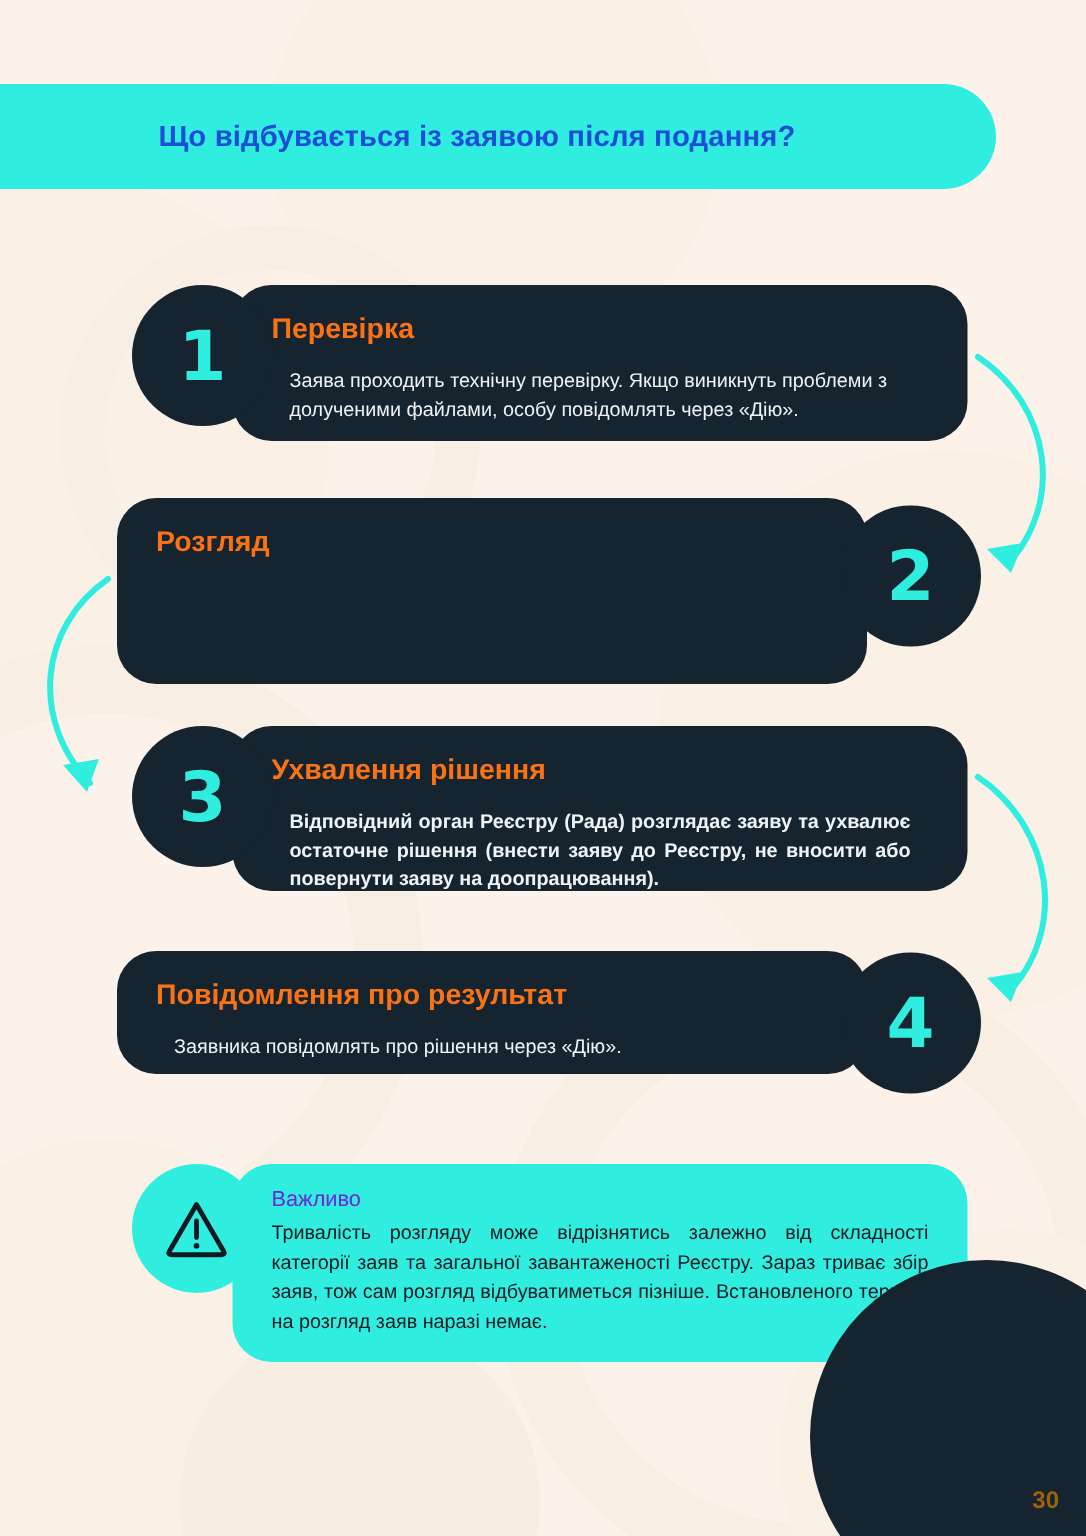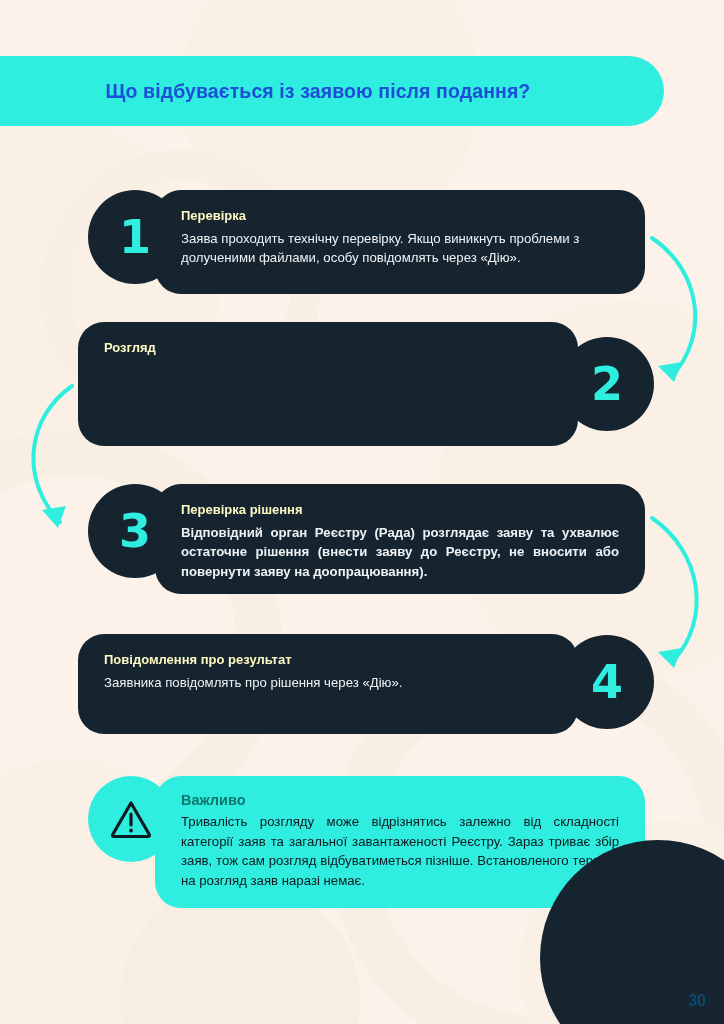--- a/index.html
+++ b/index.html
@@ -87,31 +87,31 @@
     position: absolute;
     background: #16242F;
     border-radius: 26px;
     box-sizing: border-box;
     z-index: 2;
   }
   .card-inner {
     padding: 18px 26px 18px 26px;
   }
   .card-title {
-    color: #fef9c3;
-    font-size: 13px;
+    color: #f97316;
+    font-size: 19px;
     font-weight: bold;
     margin: 0 0 5px 0;
     line-height: 1.25;
   }
   .card-body {
     color: #eef3f6;
     font-size: 13.2px;
     line-height: 1.45;
-    margin: 0;
+    margin: 12px;
   }
   .justify .card-body { text-align: justify; font-weight: bold; }
 
   
   .arrow {
     position: absolute;
     z-index: 1;
   }
 
   
@@ -120,23 +120,23 @@
     left: 155px;
     top: 776px;
     width: 490px;
     background: #2FEEE0;
     border-radius: 26px;
     box-sizing: border-box;
     z-index: 2;
   }
   .note-inner { padding: 16px 26px 18px 26px; }
   .note-title {
-    color: #0f766e;
+    color: #6d28d9;
     font-size: 14.5px;
-    font-weight: bold;
+    font-weight: normal;
     margin: 0 0 4px 0;
   }
   .note-body {
     color: #0f1a22;
     font-size: 13.2px;
     line-height: 1.48;
     margin: 0;
     text-align: justify;
   }
   .note-badge {
@@ -161,21 +161,21 @@
     width: 236px;
     height: 236px;
     border-radius: 50%;
     background: #16242F;
     z-index: 4;
   }
   .page-num {
     position: absolute;
     right: 18px;
     bottom: 14px;
-    color: #0c4a6e;
+    color: #a16207;
     font-size: 16px;
     font-weight: bold;
     z-index: 5;
   }
 </style>
 </head>
 <body>
 
 <div id="page">
 
@@ -203,50 +203,50 @@
   </div>
   <div class="badge" style="left:88px; top:190px;">
     <span>1</span>
   </div>
 
   <svg class="arrow" style="left:640px; top:226px;" width="84" height="170" viewBox="0 0 84 170">
     <path d="M12 12 C 60 44, 70 108, 32 150" fill="none" stroke="#2FEEE0" stroke-width="4" stroke-linecap="round"></path>
     <polygon points="34,156 18,140 42,136" fill="#2FEEE0"></polygon>
   </svg>
 
-  <div class="card" style="left:78px; top:322px; width:500px; height:124px;">
+  <div class="card" style="left:78px; top:332px; width:500px; height:124px;">
     <div class="card-inner">
       <p class="card-title">Розгляд</p>
     </div>
   </div>
   <div class="badge" style="left:560px; top:337px;">
     <span>2</span>
   </div>
 
   <svg class="arrow" style="left:16px; top:376px;" width="84" height="166" viewBox="0 0 84 166">
     <path d="M56 10 C 10 42, 4 104, 44 146" fill="none" stroke="#2FEEE0" stroke-width="4" stroke-linecap="round"></path>
     <polygon points="42,152 26,134 50,130" fill="#2FEEE0"></polygon>
   </svg>
 
   <div class="card justify" style="left:155px; top:484px; width:490px; height:110px;">
     <div class="card-inner">
-      <p class="card-title">Перевірка рішення</p>
+      <p class="card-title">Ухвалення рішення</p>
       <p class="card-body">Відповідний орган Реєстру (Рада) розглядає заяву та ухвалює остаточне рішення (внести заяву до Реєстру, не вносити або повернути заяву на доопрацювання).</p>
     </div>
   </div>
   <div class="badge" style="left:88px; top:484px;">
     <span>3</span>
   </div>
 
   <svg class="arrow" style="left:640px; top:506px;" width="84" height="176" viewBox="0 0 84 176">
     <path d="M12 12 C 62 46, 72 114, 32 156" fill="none" stroke="#2FEEE0" stroke-width="4" stroke-linecap="round"></path>
     <polygon points="34,162 18,146 42,142" fill="#2FEEE0"></polygon>
   </svg>
 
-  <div class="card" style="left:78px; top:634px; width:500px; height:100px;">
+  <div class="card" style="left:78px; top:634px; width:500px; height:82px;">
     <div class="card-inner">
       <p class="card-title">Повідомлення про результат</p>
       <p class="card-body">Заявника повідомлять про рішення через «Дію».</p>
     </div>
   </div>
   <div class="badge" style="left:560px; top:635px;">
     <span>4</span>
   </div>
 
   <div class="note">

